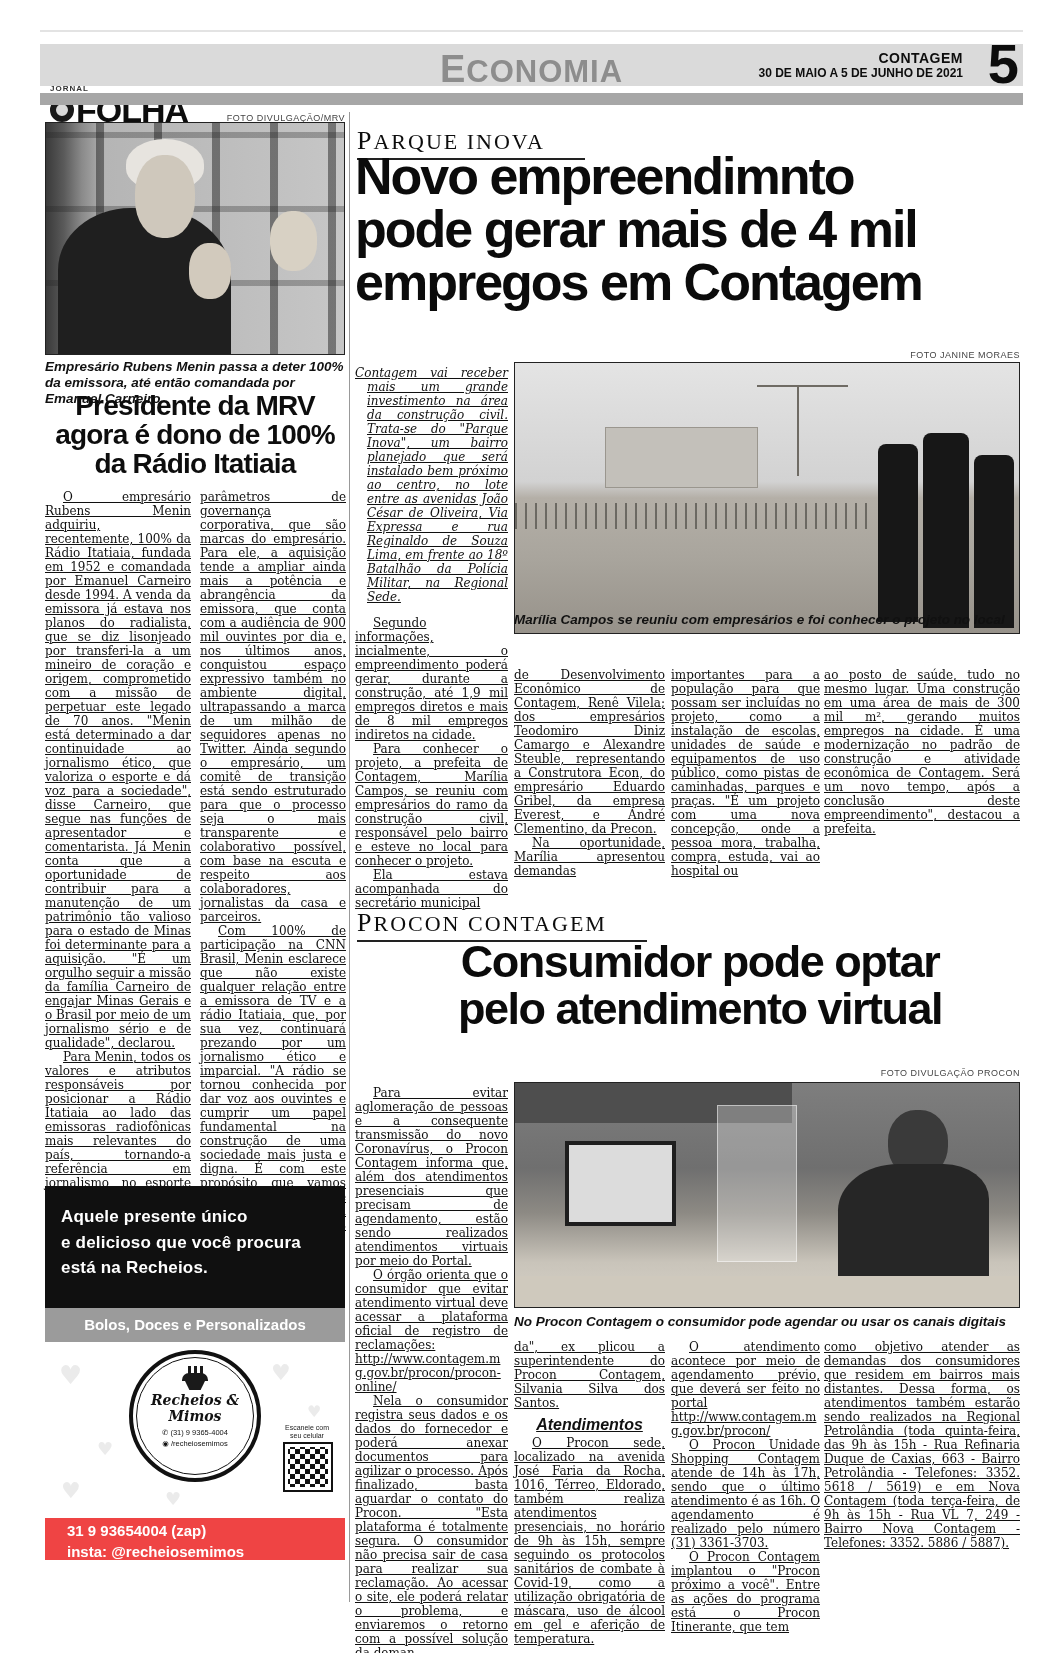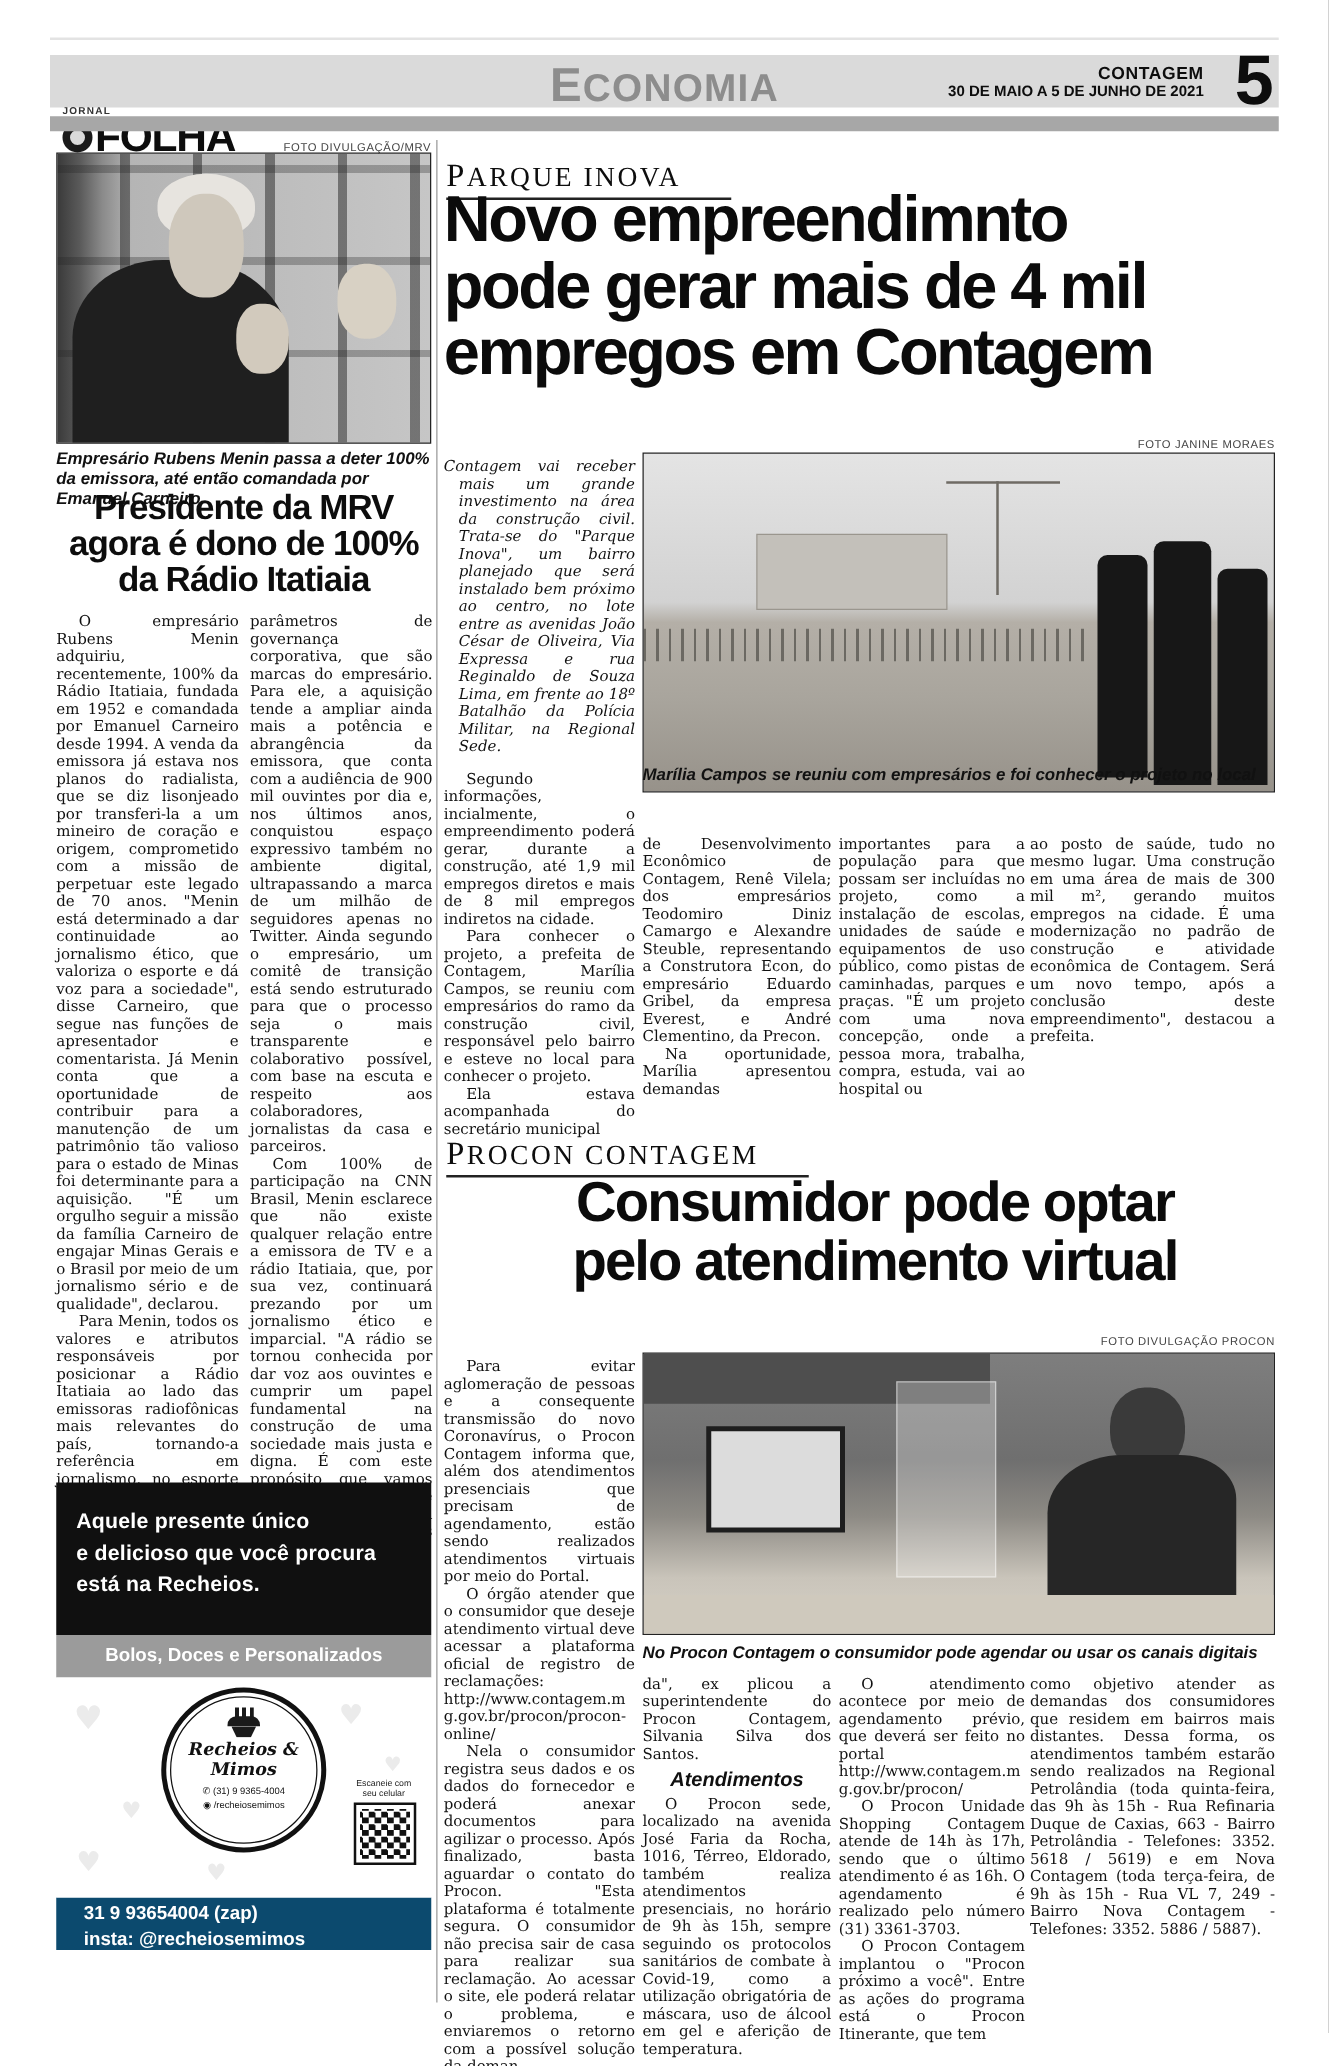--- a/index.html
+++ b/index.html
@@ -26,21 +26,21 @@
   .issue-date { font-size:12px; font-weight:800; }
   .page-num { position:absolute; right:44px; top:36px; font-size:56px; font-weight:800; color:#0d0d0d; line-height:1; }
 
   
   .credit { position:absolute; font-size:9px; color:#444; letter-spacing:.5px; text-align:right; }
   .photo { position:absolute; border:1px solid #222; overflow:hidden; }
   .caption { position:absolute; font-size:13.5px; font-weight:bold; font-style:italic; color:#111; line-height:1.18; font-family:"Liberation Sans", sans-serif; }
   .kicker { position:absolute; font-family:"Liberation Serif", serif; font-size:22px; letter-spacing:2px; color:#0d0d0d; border-bottom:2px solid #222; padding:0 40px 2px 0; }
   .kicker::first-letter { font-size:26px; }
   .body-col { position:absolute; font-family:"DejaVu Serif","Liberation Serif",serif; font-size:12px; line-height:14px; text-align:justify; color:#101010; overflow-wrap:anywhere; }
-  .body-col p { margin:0; }
+  .body-col p { margin:0;text-decoration:underline; }
   .body-col p.ind { text-indent:1.5em; }
   .body-col p.cont { text-indent:0; }
   .lede-p { font-style:italic; padding-left:1em; text-indent:-1em; margin-bottom:12px !important; }
   .subhead { text-align:center; font-family:"Liberation Sans",sans-serif; font-style:italic; font-weight:800; font-size:16px; margin:8px 0 4px 0 !important; }
 
   
   .mrv-caption { left:45px; top:359px; width:300px; }
   .mrv-headline { position:absolute; left:43px; top:391px; width:304px; text-align:center; font-weight:800; font-size:28px; letter-spacing:-.8px; line-height:1.04; color:#0d0d0d; }
   .mrv-col1 { left:45px; top:490px; width:146px; }
   .mrv-col2 { left:200px; top:490px; width:146px; }
@@ -66,21 +66,21 @@
   .ad-logo-inner { position:absolute; inset:3px; border:1px solid #111; border-radius:50%; }
   .cupcake { position:relative; width:30px; height:24px; margin:12px auto 0; }
   .cupcake .candles { position:absolute; top:0; left:8px; width:15px; height:8px; background:repeating-linear-gradient(90deg,#1a1a1a 0 3px,transparent 3px 6px); }
   .cupcake .top { position:absolute; top:7px; left:2px; width:26px; height:8px; background:#1a1a1a; border-radius:7px 7px 0 0; }
   .cupcake .cup { position:absolute; top:15px; left:5px; width:20px; height:9px; background:#1a1a1a; clip-path:polygon(0 0,100% 0,78% 100%,22% 100%); }
   .ad-brand { font-family:"DejaVu Serif",serif; font-style:italic; font-size:14px; font-weight:bold; color:#111; margin-top:2px; }
   .ad-contact { font-size:7.5px; color:#111; margin-top:3px; line-height:1.5; }
   .ad-qr-label { position:absolute; right:10px; top:82px; width:56px; text-align:center; font-size:7px; color:#222; line-height:1.2; }
   .ad-qr { position:absolute; right:12px; top:100px; width:50px; height:50px; border:2px solid #111; background-color:#fff; padding:3px; background-clip:content-box;
     background-image:repeating-conic-gradient(#111 0% 25%, #fff 0% 50%); background-size:10px 10px; }
-  .ad-footer { height:42px; background:#0c4a6e; color:#fff; font-weight:800; font-size:15px; line-height:1.38; padding:3px 0 0 22px; }
+  .ad-footer { height:42px; background:#ef4444; color:#fff; font-weight:800; font-size:15px; line-height:1.38; padding:3px 0 0 22px; }
 
   
   .vrule { position:absolute; left:349px; top:112px; width:1px; height:1490px; background:#999; }
 
   .parque-kicker { left:357px; top:126px; }
   .parque-headline { position:absolute; left:355px; top:150px; width:672px; font-weight:800; font-size:52px; letter-spacing:-2px; line-height:1.02; color:#0b0b0b; }
   .parque-credit { left:720px; top:350px; width:300px; }
   .parque-ledecol { left:355px; top:366px; width:153px; }
   .parque-photo { left:514px; top:362px; width:506px; height:272px;
     background:linear-gradient(180deg,#e4e4e4 0%,#d2d2d2 44%,#b4afa7 50%,#a9a59d 72%,#97928a 100%); }
@@ -195,21 +195,21 @@
   </div>
 
   <div class="kicker procon-kicker">PROCON CONTAGEM</div>
   <div class="procon-headline">
     <div>Consumidor pode optar</div>
     <div>pelo atendimento virtual</div>
   </div>
   <div class="credit procon-credit">FOTO DIVULGAÇÃO PROCON</div>
   <div class="body-col procon-col1">
     <p class="ind">Para evitar aglomeração de pessoas e a consequente transmissão do novo Coronavírus, o Procon Contagem informa que, além dos atendimentos presenciais que precisam de agendamento, estão sendo realizados atendimentos virtuais por meio do Portal.</p>
-    <p class="ind">O órgão atender que o consumidor que deseje atendimento virtual deve acessar a plataforma oficial de registro de reclamações: http://www.contagem.mg.gov.br/procon/procon-online/</p>
+    <p class="ind">O órgão orienta que o consumidor que evitar atendimento virtual deve acessar a plataforma oficial de registro de reclamações: http://www.contagem.mg.gov.br/procon/procon-online/</p>
     <p class="ind">Nela o consumidor registra seus dados e os dados do fornecedor e poderá anexar documentos para agilizar o processo. Após finalizado, basta aguardar o contato do Procon. "Esta plataforma é totalmente segura. O consumidor não precisa sair de casa para realizar sua reclamação. Ao acessar o site, ele poderá relatar o problema, e enviaremos o retorno com a possível solução da deman-</p>
   </div>
   <div class="photo procon-photo">
     <div class="pc-shelf"></div>
     <div class="pc-monitor">
         <div class="pc-screen"></div>
       </div>
     <div class="pc-divider"></div>
     <div class="pc-head"></div>
     <div class="pc-torso"></div>

